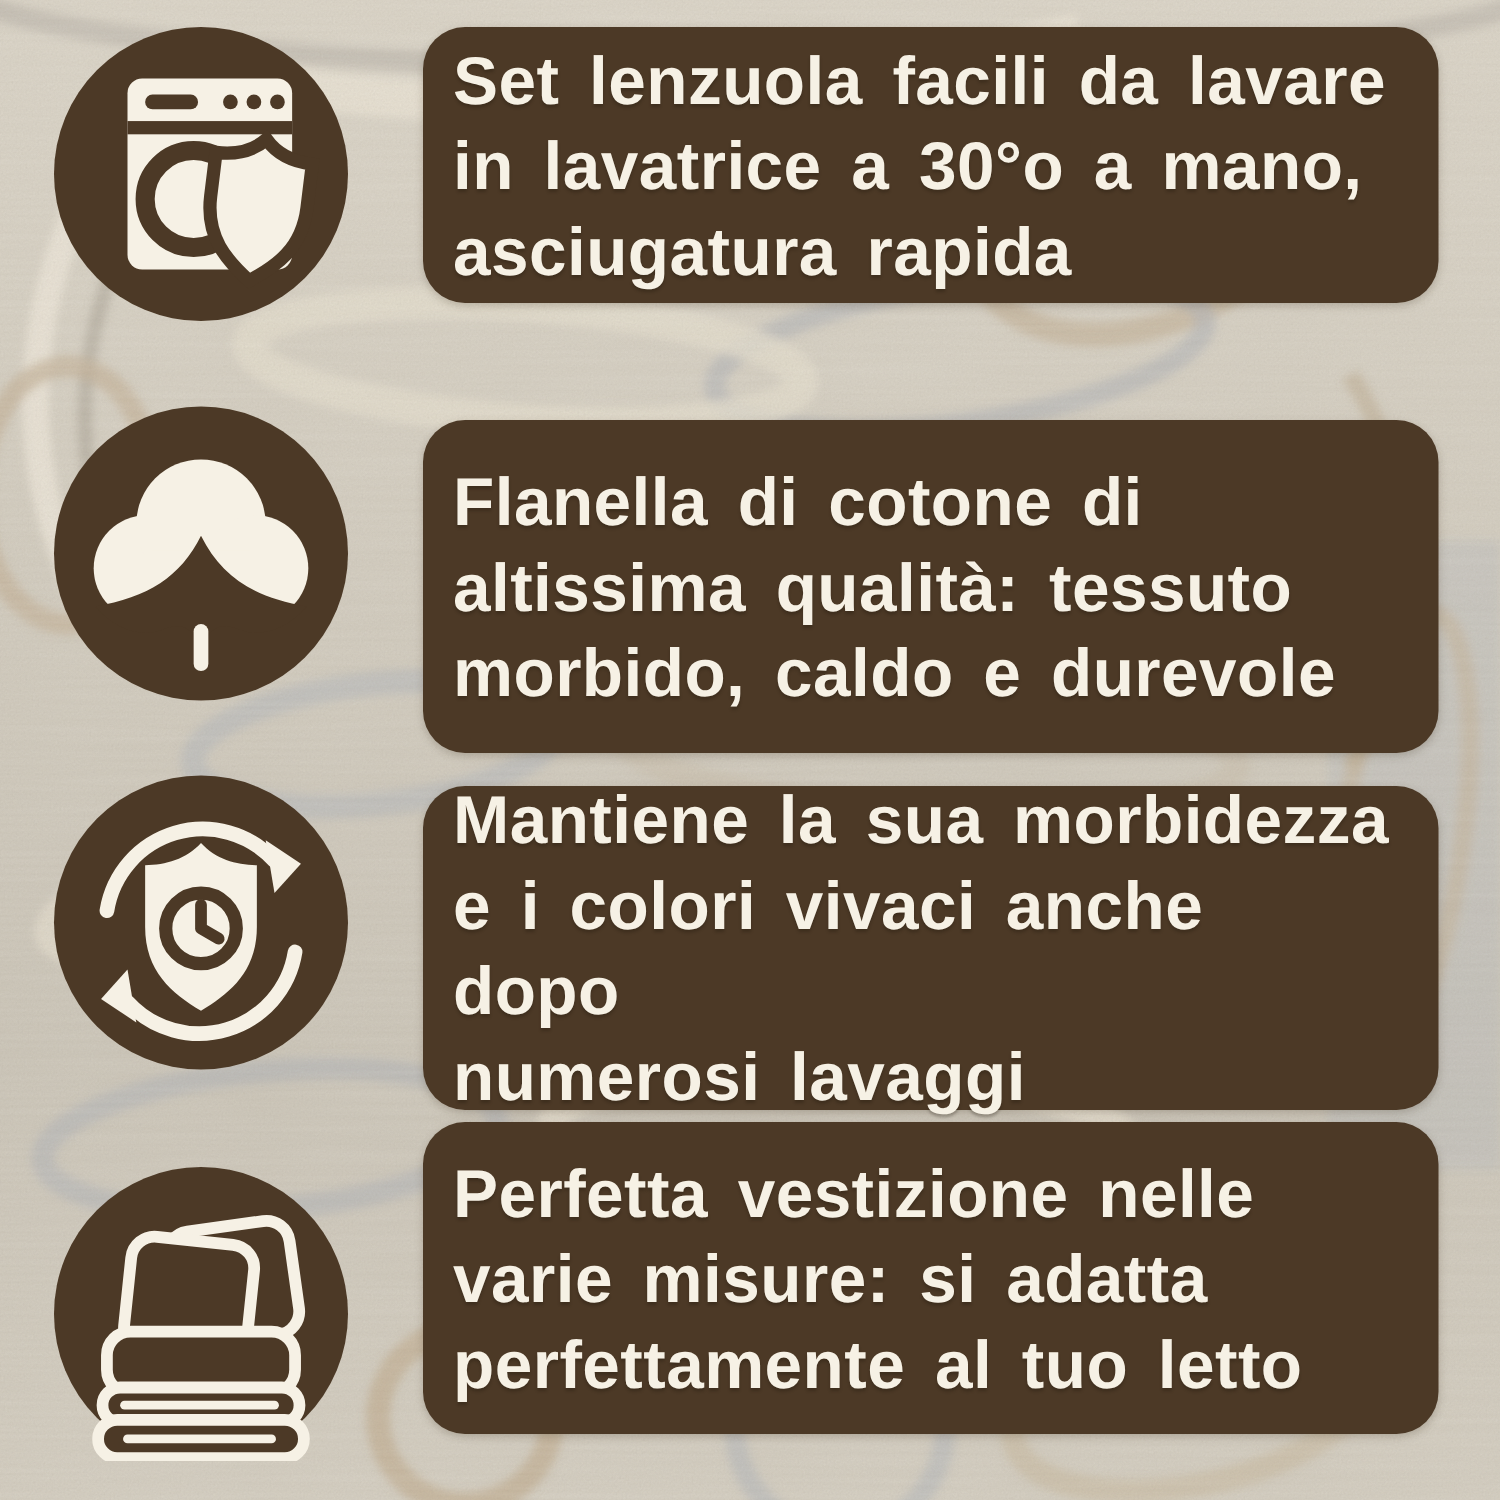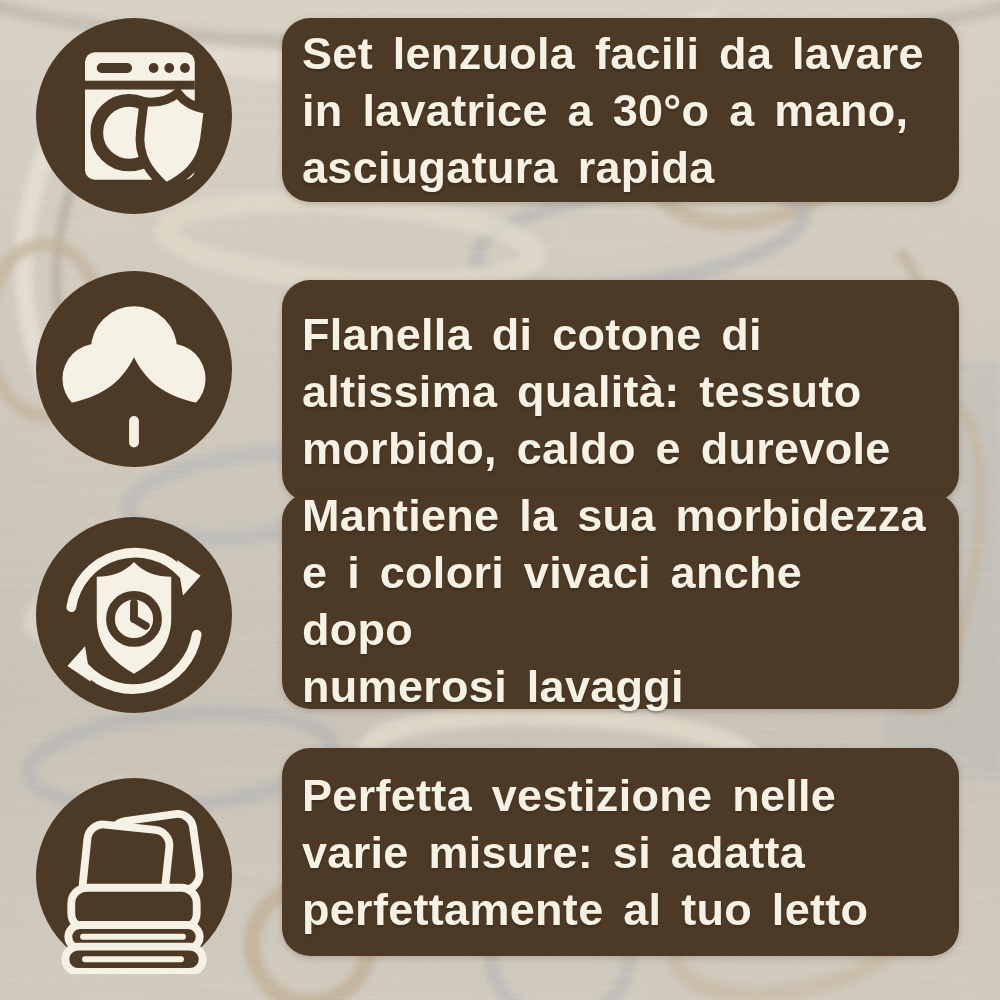--- a/index.html
+++ b/index.html
@@ -133,21 +133,21 @@
           <path d="M36,92 A66,66 0 0 1 150,58"></path>
           <path d="M164,120 A66,66 0 0 1 50,154"></path>
         </g>
         <path d="M144,44 L168,60 L150,80 Z" fill="var(--cream)"></path>
         <path d="M56,168 L32,152 L50,132 Z" fill="var(--cream)"></path>
         <path d="M100,46 C110,57 124,61 138,61 L138,103 C138,133 120,148 100,160 C80,148 62,133 62,103 L62,61 C76,61 90,57 100,46 Z" fill="var(--cream)"></path>
         <circle cx="100" cy="104" r="24" fill="var(--cream)" stroke="var(--brown)" stroke-width="9"></circle>
         <path d="M100,104 L100,88 M100,104 L112,111" fill="none" stroke="var(--brown)" stroke-width="8" stroke-linecap="round"></path>
       </svg>
     </div>
-    <div class="text-box" style="top:493px;height:216px">
+    <div class="text-box" style="top:524px;height:216px">
       <p>Mantiene la sua morbidezza
 e i colori vivaci anche dopo
 numerosi lavaggi</p>
     </div>
   </div>
 
   <div class="feature">
     <div class="icon-circle" style="top:778px">
       <svg viewBox="0 0 200 200" aria-hidden="true">
         <g fill="var(--brown)" stroke="var(--cream)" stroke-width="8">

